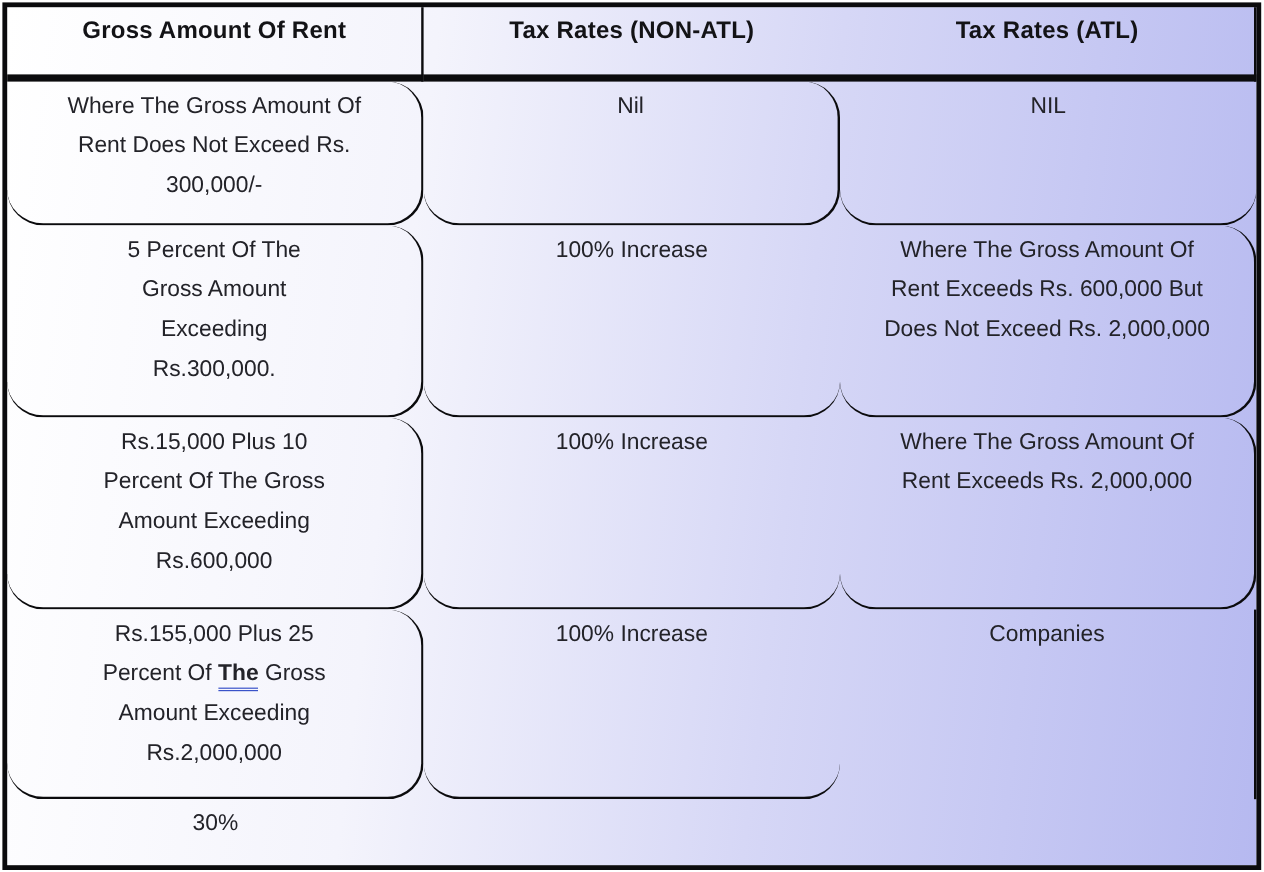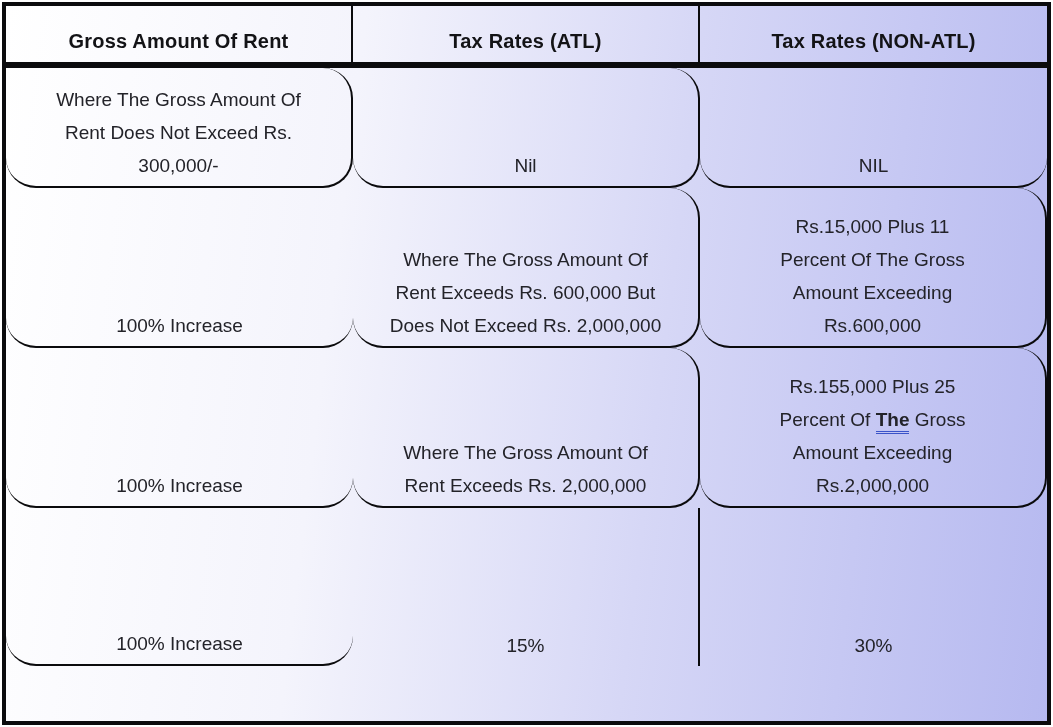--- a/index.html
+++ b/index.html
@@ -22,21 +22,21 @@
     box-sizing: border-box;
     border: 4px solid #0b0b0d;
     background: linear-gradient(97deg, #ffffff 0%, #f4f4fc 32%, #d6d7f6 62%, #b6b9f0 100%);
     display: grid;
     grid-template-columns: 1fr 1fr 1fr;
     grid-template-rows: 62px 120px 160px 160px 158px 1fr;
   }
   .cell {
     box-sizing: border-box;
     display: flex;
-    align-items: flex-end;
+    align-items: flex-start;
     justify-content: center;
     text-align: center;
     padding: 4px 14px;
     color: #232329;
     font-size: 19px;
     line-height: 33px;
     overflow: hidden;
   }
   .cell .cell-text { white-space: pre-line; }
   .col-a, .col-b { border-right: 2px solid #0b0b0d; }
@@ -56,50 +56,56 @@
 </style>
 </head>
 <body>
 
 <div class="stage">
   <div class="rate-table">
 
     <div class="cell col-a header-cell">
       <div class="cell-text">Gross Amount Of Rent</div>
     </div>
+    <div class="cell header-cell">
+      <div class="cell-text">Tax Rates (NON-ATL)</div>
+    </div>
     <div class="cell col-b header-cell">
       <div class="cell-text">Tax Rates (ATL)</div>
-    </div>
-    <div class="cell header-cell">
-      <div class="cell-text">Tax Rates (NON-ATL)</div>
     </div>
 
     <div class="cell col-a rb">
       <div class="cell-text">Where The Gross Amount Of
 Rent Does Not Exceed Rs.
 300,000/-</div>
     </div>
     <div class="cell col-b rb">
       <div class="cell-text">Nil</div>
     </div>
     <div class="cell rb">
       <div class="cell-text">NIL</div>
     </div>
 
+    <div class="cell col-b rb">
+      <div class="cell-text">5 Percent Of The
+Gross Amount
+Exceeding
+Rs.300,000.</div>
+    </div>
     <div class="cell rb">
       <div class="cell-text">100% Increase</div>
     </div>
 
     <div class="cell col-a rb">
       <div class="cell-text">Where The Gross Amount Of
 Rent Exceeds Rs. 600,000 But
 Does Not Exceed Rs. 2,000,000</div>
     </div>
     <div class="cell col-b rb">
-      <div class="cell-text">Rs.15,000 Plus 11
+      <div class="cell-text">Rs.15,000 Plus 10
 Percent Of The Gross
 Amount Exceeding
 Rs.600,000</div>
     </div>
     <div class="cell rb">
       <div class="cell-text">100% Increase</div>
     </div>
 
     <div class="cell col-a rb">
       <div class="cell-text">Where The Gross Amount Of
@@ -108,21 +114,21 @@
     <div class="cell col-b rb">
       <div class="cell-text"><span>Rs.155,000 Plus 25
 Percent Of </span><span class="dbl-underline">The</span><span> Gross
 Amount Exceeding
 Rs.2,000,000</span></div>
     </div>
     <div class="cell rb">
       <div class="cell-text">100% Increase</div>
     </div>
 
-    <div class="cell col-b">
-      <div class="cell-text">15%</div>
+    <div class="cell col-a">
+      <div class="cell-text">Companies</div>
     </div>
     <div class="cell">
       <div class="cell-text">30%</div>
     </div>
 
   </div>
 </div>
 
 </body></html>

